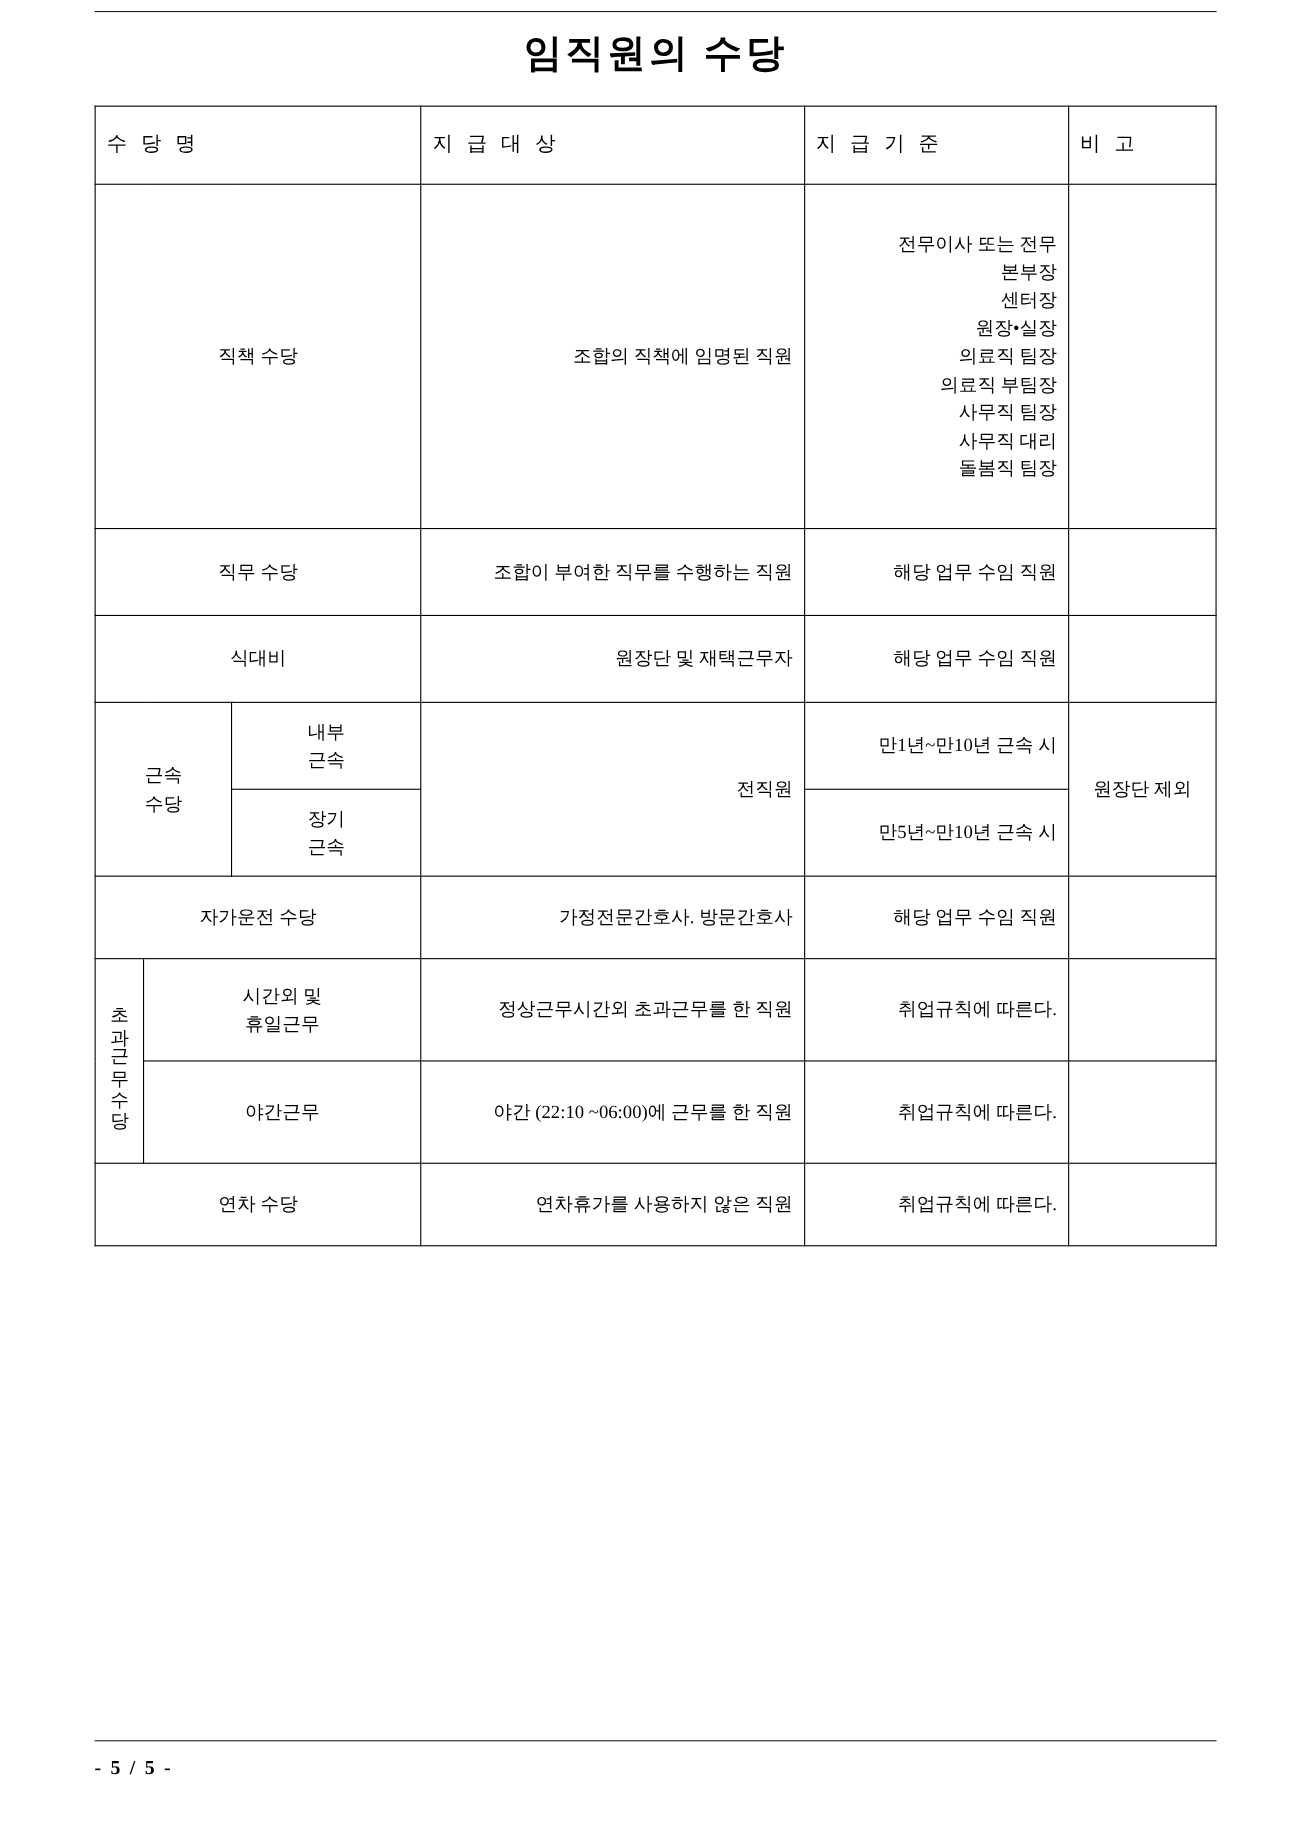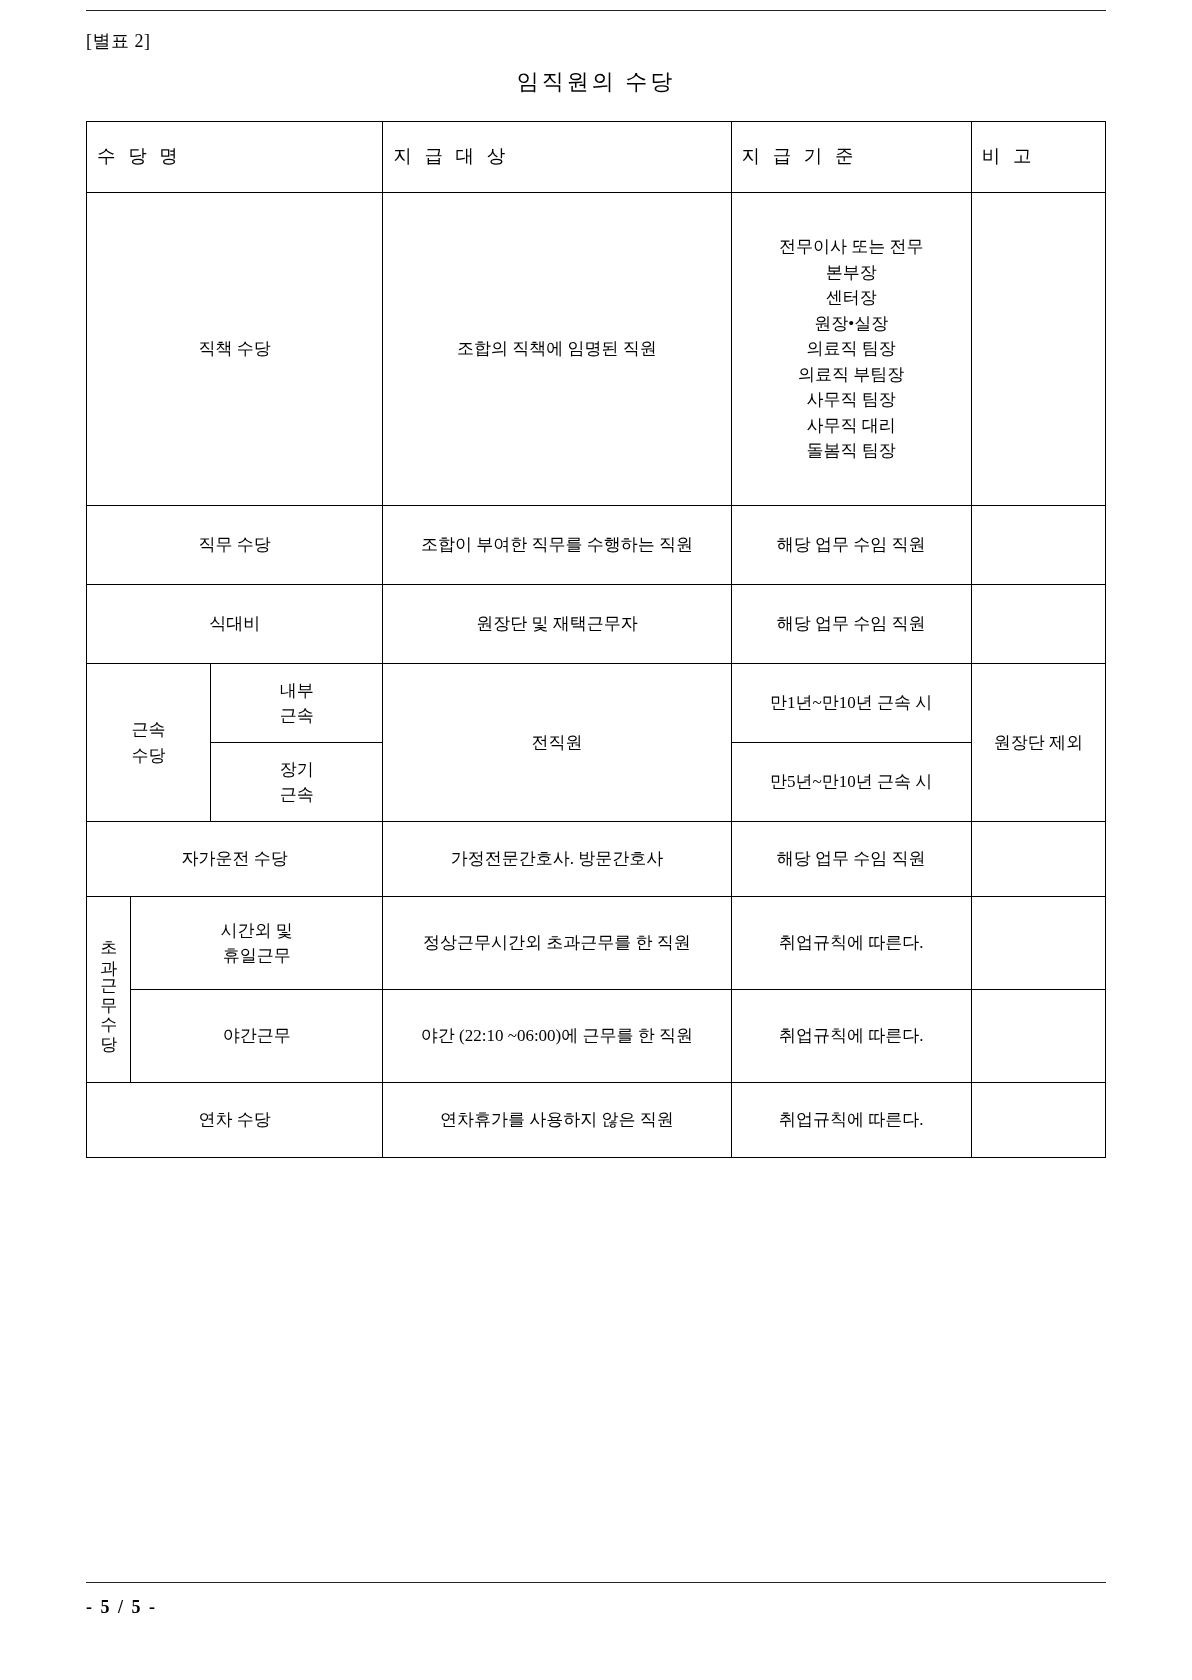--- a/index.html
+++ b/index.html
@@ -36,22 +36,22 @@
   
   .doc-label {
     margin-top: 18px;
     font-size: 18px;
     letter-spacing: 0.5px;
   }
   
   .doc-title {
     margin-top: 14px;
     text-align: center;
-    font-size: 22px;
-    font-weight: normal;
+    font-size: 35px;
+    font-weight: bold;
     letter-spacing: 3px;
   }
   
   table.allowance {
     margin-top: 24px;
     width: 100%;
     border-collapse: collapse;
     table-layout: fixed;
     font-size: 17px;
   }
@@ -64,21 +64,21 @@
     line-height: 1.5;
   }
   thead th {
     text-align: left;
     font-size: 18.5px;
     letter-spacing: 4px;
     height: 58px;
     border-bottom: 2.2px solid #000;
   }
   .c-name  { text-align: center; }
-  .c-left  { text-align: center; }
+  .c-left  { text-align: right; }
   .vert {
     writing-mode: vertical-rl;
     text-orientation: upright;
     letter-spacing: 2px;
     line-height: 1.15;
     margin: 0 auto;
     display: inline-block;
   }
   .multiline { line-height: 1.62; }
   
@@ -105,21 +105,20 @@
     letter-spacing: 2px;
   }
 </style>
 </head>
 <body>
 
 <div class="page">
 
   <div class="header-rule"></div>
 
-  <div class="doc-label">[별표 2]</div>
 
   <div class="doc-title">임직원의 수당</div>
 
   <table class="allowance">
     <colgroup>
       <col class="w-sub1">
       <col class="w-sub2">
       <col class="w-name">
       <col class="w-target">
       <col class="w-std">

